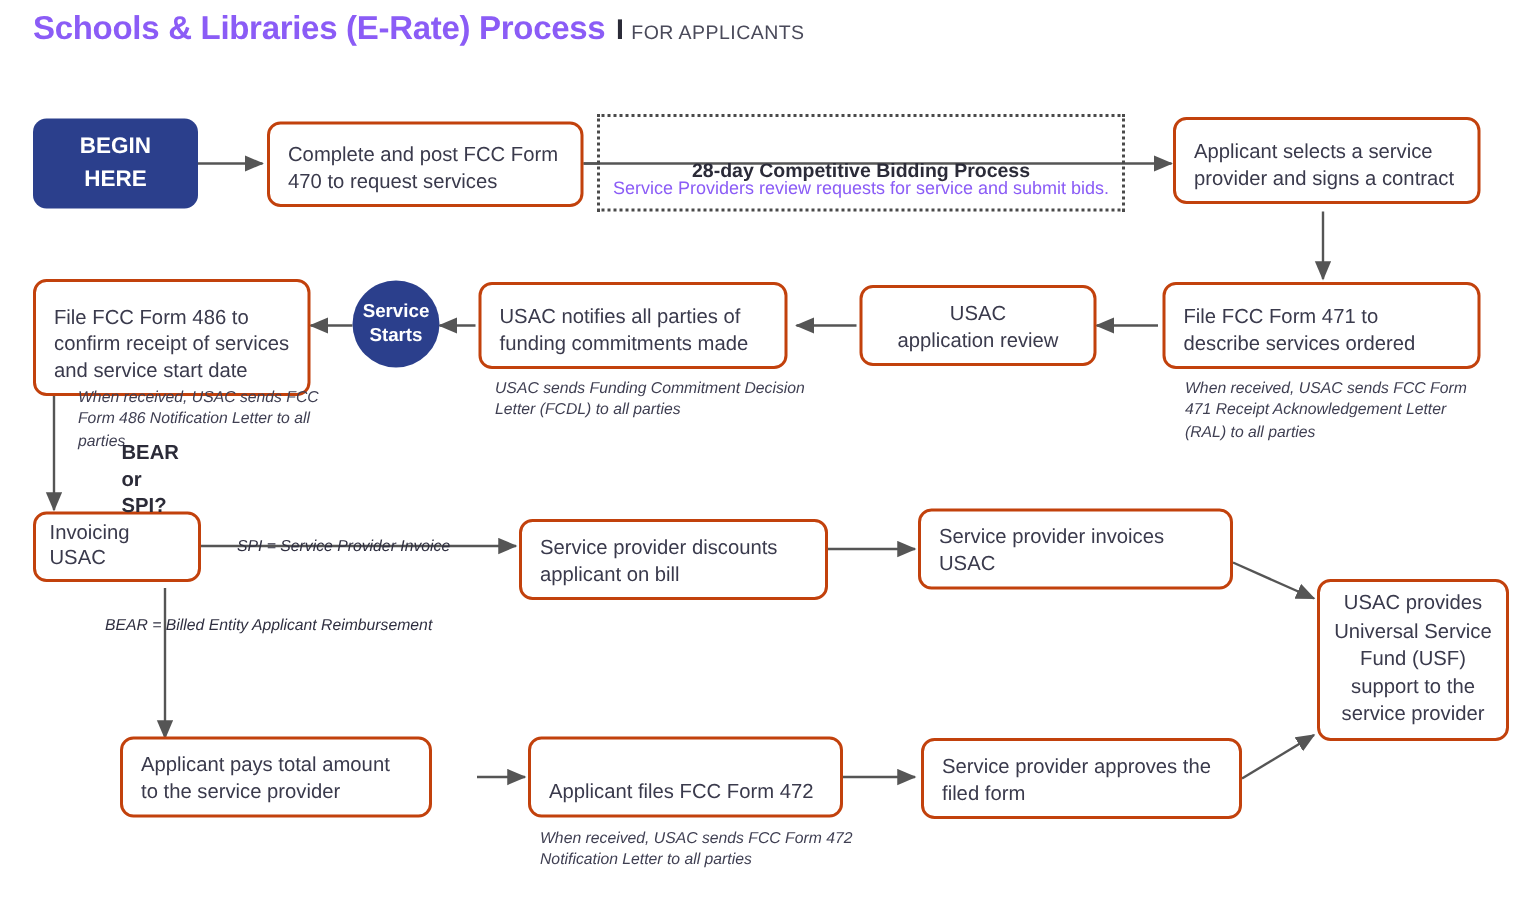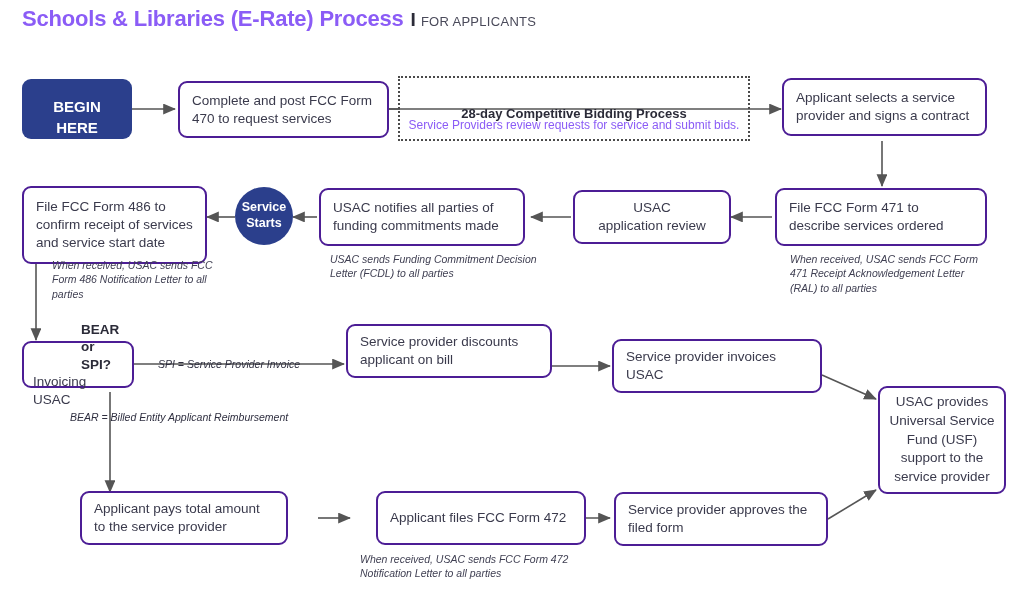--- a/index.html
+++ b/index.html
@@ -21,28 +21,28 @@
     font-size:19px;font-weight:bold;color:#2b2b38;margin:0 5px 0 7px;
   }
   .header .h-sub{
     font-size:13px;font-weight:normal;color:#4a4a5a;letter-spacing:0.3px;
   }
 
   
   .box{
     position:absolute;
     box-sizing:border-box;
-    border:2px solid #4c1d95;
+    border:2px solid #c2410c;
     border-radius:9px;
     background:#ffffff;
     color:#3a3a4c;
     font-size:13.5px;
     line-height:1.32;
     display:flex;
-    align-items:center;
+    align-items:flex-end;
     padding:6px 12px;
   }
   .box.center{justify-content:center;text-align:center;}
 
   .begin{
     position:absolute;
     box-sizing:border-box;
     background:#2b3f8c;
     border-radius:9px;
     color:#ffffff;
@@ -157,21 +157,21 @@
       <line x1="562" y1="518" x2="610" y2="518"></line>
 
       <line x1="828" y1="519" x2="876" y2="490"></line>
     </g>
 
     <g stroke="#555555" stroke-width="1.6" fill="none">
       <line x1="389" y1="109" x2="400" y2="109"></line>
     </g>
   </svg>
 
-  <div class="begin" style="left:22px;top:79px;width:110px;height:60px;align-items:flex-end;">
+  <div class="begin" style="left:22px;top:79px;width:110px;height:60px;">
     <span style="white-space:pre-line;">BEGIN
 HERE</span>
   </div>
 
   <div class="box" style="left:178px;top:81px;width:211px;height:57px;">
     <span>Complete and post FCC Form 470 to request services</span>
   </div>
 
   <div class="dotted" style="left:398px;top:76px;width:352px;height:65px;"></div>
   <div class="bid-title" style="left:398px;top:88px;width:352px;">28-day Competitive Bidding Process</div>
@@ -211,37 +211,37 @@
       <div class="bold-strong" style="font-size:13.5px;color:#2b2b38;">BEAR or SPI?</div>
       <div style="font-size:13.5px;">Invoicing USAC</div>
     </div>
   </div>
 
   <div class="label-it" style="left:158px;top:357px;text-align:right;">SPI = Service Provider Invoice</div>
 
   <div class="label-it" style="left:70px;top:410px;">BEAR = Billed Entity
 Applicant Reimbursement</div>
 
-  <div class="box" style="left:346px;top:324px;width:206px;height:54px;">
+  <div class="box" style="left:346px;top:346px;width:206px;height:54px;">
     <span>Service provider discounts applicant on bill</span>
   </div>
 
   <div class="box" style="left:612px;top:339px;width:210px;height:54px;">
     <span>Service provider invoices USAC</span>
   </div>
 
   <div class="box center" style="left:878px;top:386px;width:128px;height:108px;padding:6px 8px;">
     <span style="line-height:1.38;">USAC provides Universal Service Fund (USF) support to the service provider</span>
   </div>
 
   <div class="box" style="left:80px;top:491px;width:208px;height:54px;">
     <span>Applicant pays total amount to the service provider</span>
   </div>
 
-  <div class="box" style="left:352px;top:491px;width:210px;height:54px;margin-left:24px;">
+  <div class="box" style="left:352px;top:491px;width:210px;height:54px;">
     <span>Applicant files FCC Form 472</span>
   </div>
   <div class="note" style="left:360px;top:552px;width:230px;">When received, USAC sends FCC Form 472 Notification Letter to all parties</div>
 
   <div class="box" style="left:614px;top:492px;width:214px;height:54px;">
     <span>Service provider approves the filed form</span>
   </div>
 
 </div>
 

